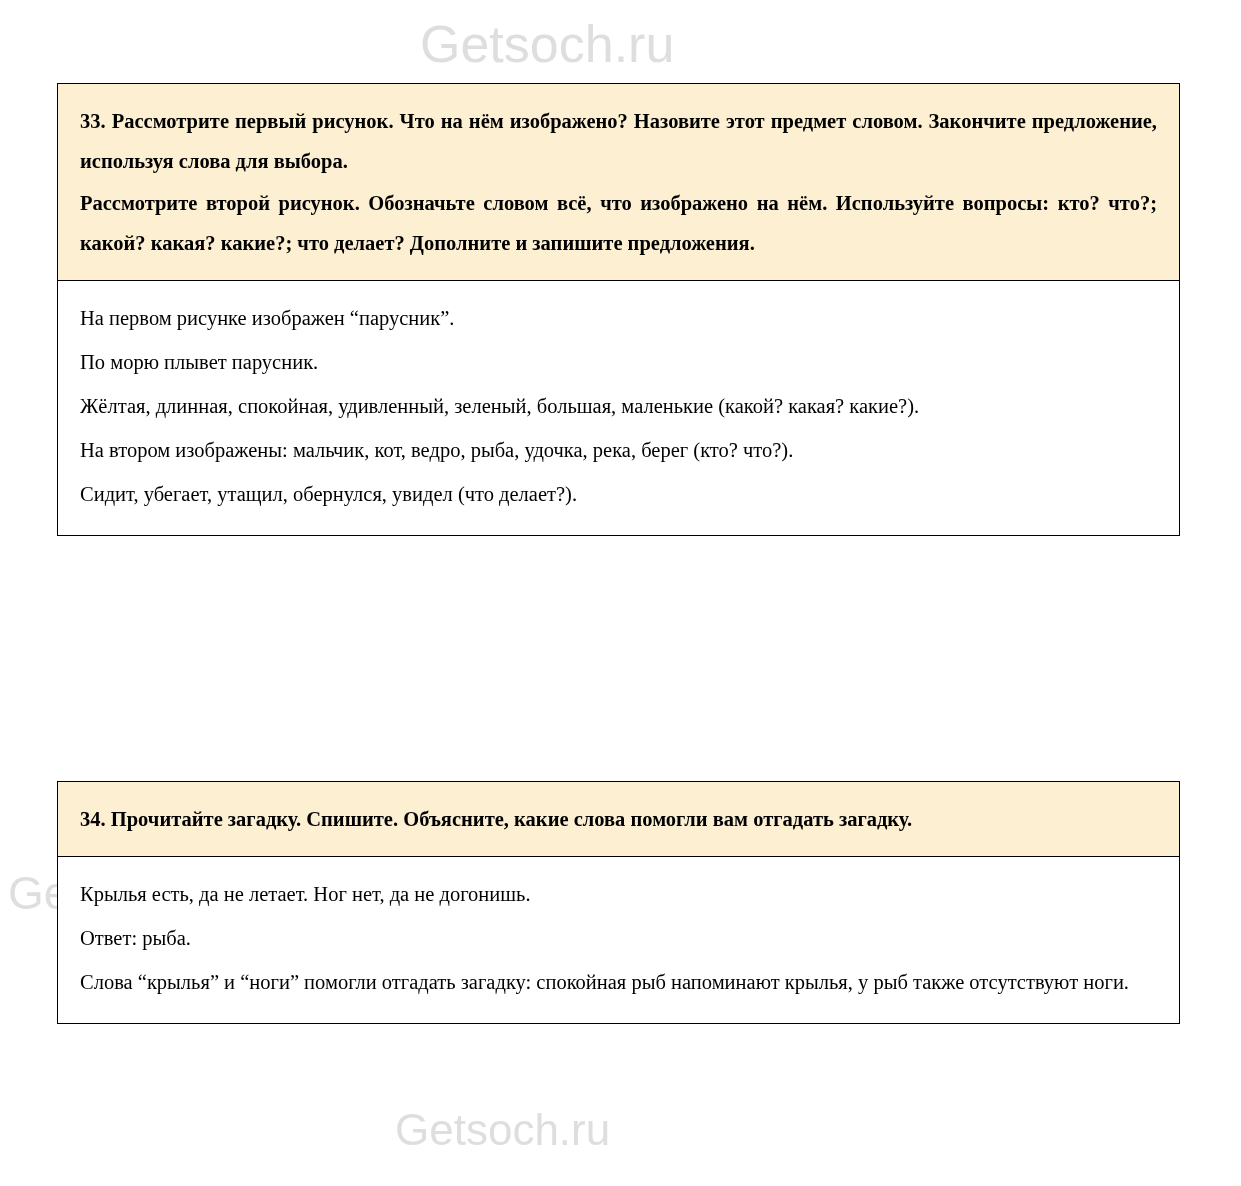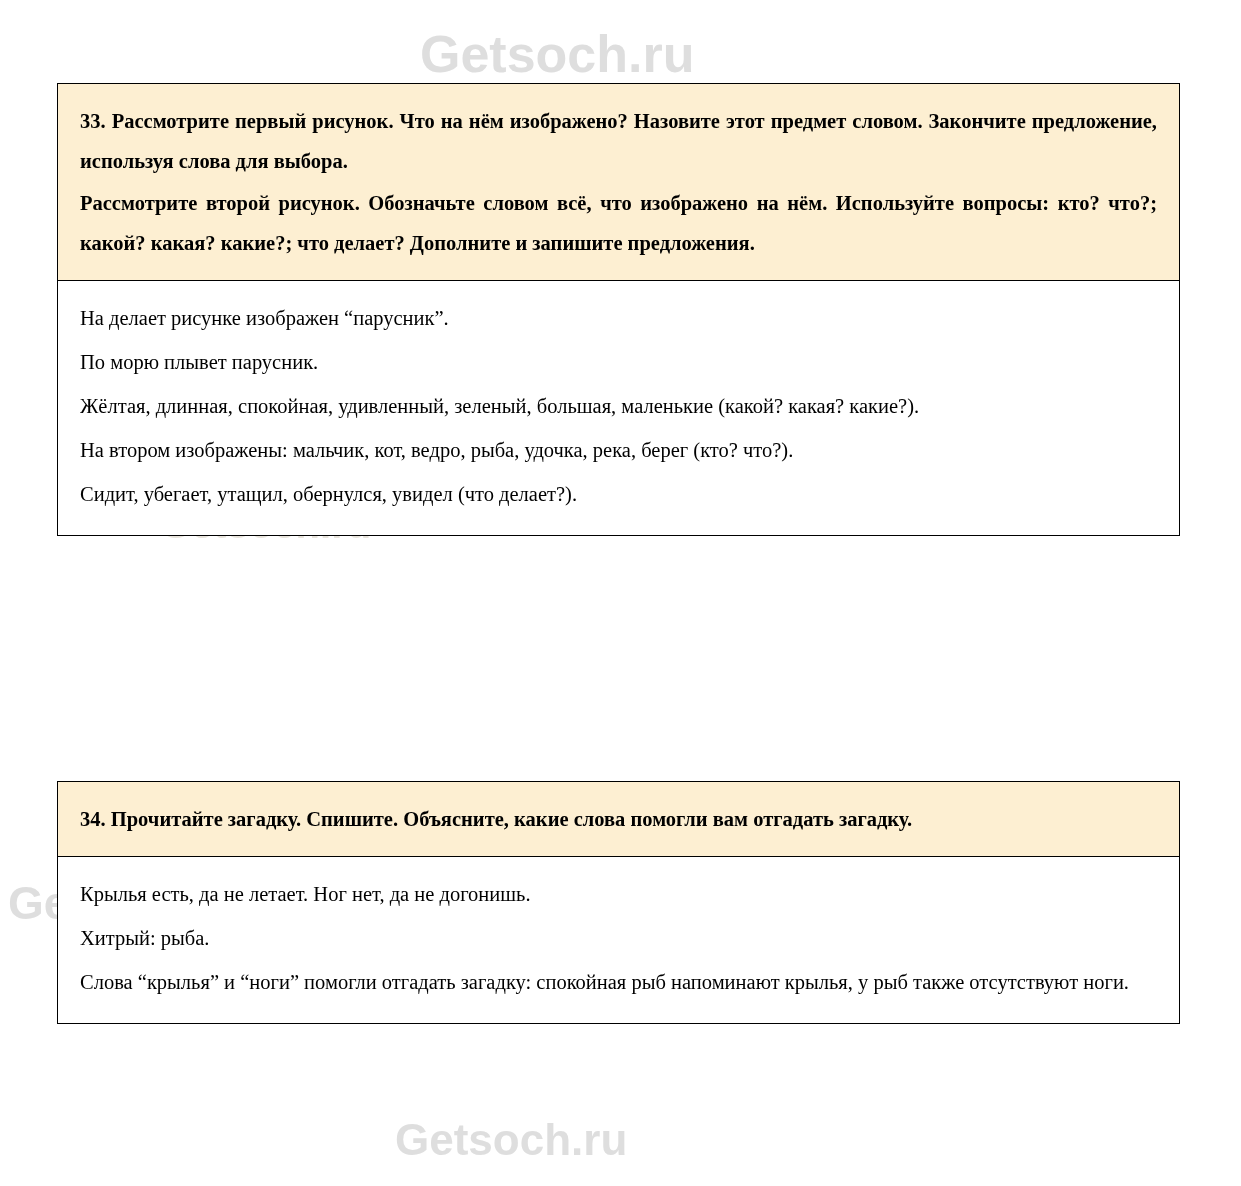--- a/index.html
+++ b/index.html
@@ -13,28 +13,27 @@
     position: relative;
     font-family: "Liberation Serif", serif;
     color: #000000;
     overflow: hidden;
   }
 
   
   .watermark {
     position: absolute;
     font-family: "Liberation Sans", sans-serif;
-    font-weight: bold;
+    font-weight: normal;
     color: #d9d9d9;
     opacity: 0.85;
     white-space: nowrap;
     pointer-events: none;
     user-select: none;
     z-index: 5;
-    margin-top: 10px;
   }
   .wm-top   { left: 420px; top: 14px;  font-size: 52px; letter-spacing: 0px; }
   .wm-mid1  { left: 400px; top: 222px; font-size: 40px; color: #e2ddd3; }
   .wm-mid2  { left: 160px; top: 492px; font-size: 40px; color: #e4e0d6; }
   .wm-left  { left: 8px;   top: 866px; font-size: 46px; }
   .wm-bot   { left: 395px; top: 1105px;font-size: 44px; }
 
   
   .sheet {
     position: absolute;
@@ -86,32 +85,32 @@
 <div class="watermark wm-bot">Getsoch.ru</div>
 
 <div class="sheet">
 
   <section class="exercise ex-33">
     <div class="task">
       <p>33. Рассмотрите первый рисунок. Что на нём изображено? Назовите этот предмет словом. Закончите предложение, используя слова для выбора.</p>
       <p>Рассмотрите второй рисунок. Обозначьте словом всё, что изображено на нём. Используйте вопросы: кто? что?; какой? какая? какие?; что делает? Дополните и запишите предложения.</p>
     </div>
     <div class="answer">
-      <p>На делает рисунке изображен “парусник”.</p>
+      <p>На первом рисунке изображен “парусник”.</p>
       <p>По морю плывет парусник.</p>
       <p>Жёлтая, длинная, спокойная, удивленный, зеленый, большая, маленькие (какой? какая? какие?).</p>
       <p>На втором изображены: мальчик, кот, ведро, рыба, удочка, река, берег (кто? что?).</p>
       <p>Сидит, убегает, утащил, обернулся, увидел (что делает?).</p>
     </div>
   </section>
 
   <section class="exercise ex-34">
     <div class="task">
       <p>34. Прочитайте загадку. Спишите. Объясните, какие слова помогли вам отгадать загадку.</p>
     </div>
     <div class="answer">
       <p>Крылья есть, да не летает. Ног нет, да не догонишь.</p>
-      <p>Хитрый: рыба.</p>
+      <p>Ответ: рыба.</p>
       <p>Слова “крылья” и “ноги” помогли отгадать загадку: спокойная рыб напоминают крылья, у рыб также отсутствуют ноги.</p>
     </div>
   </section>
 
 </div>
 
 </body></html>

